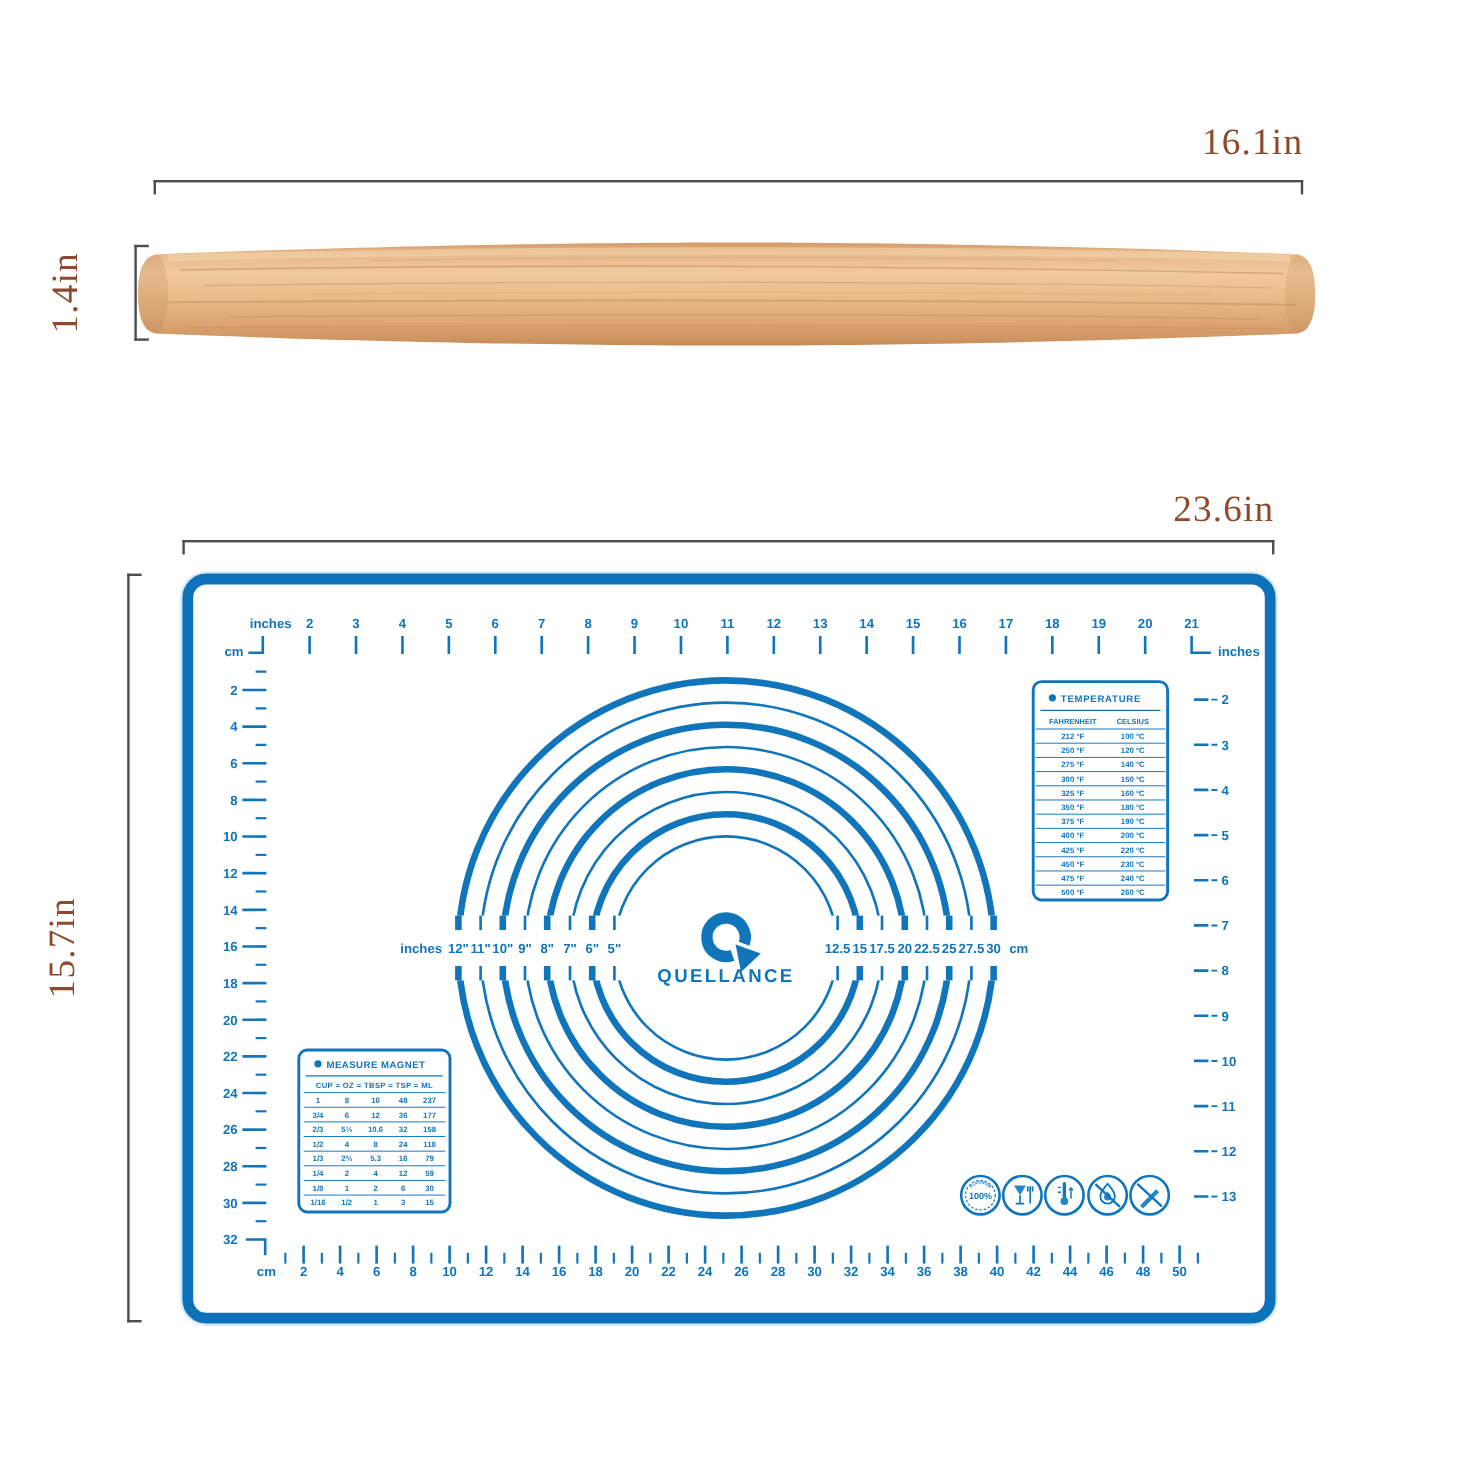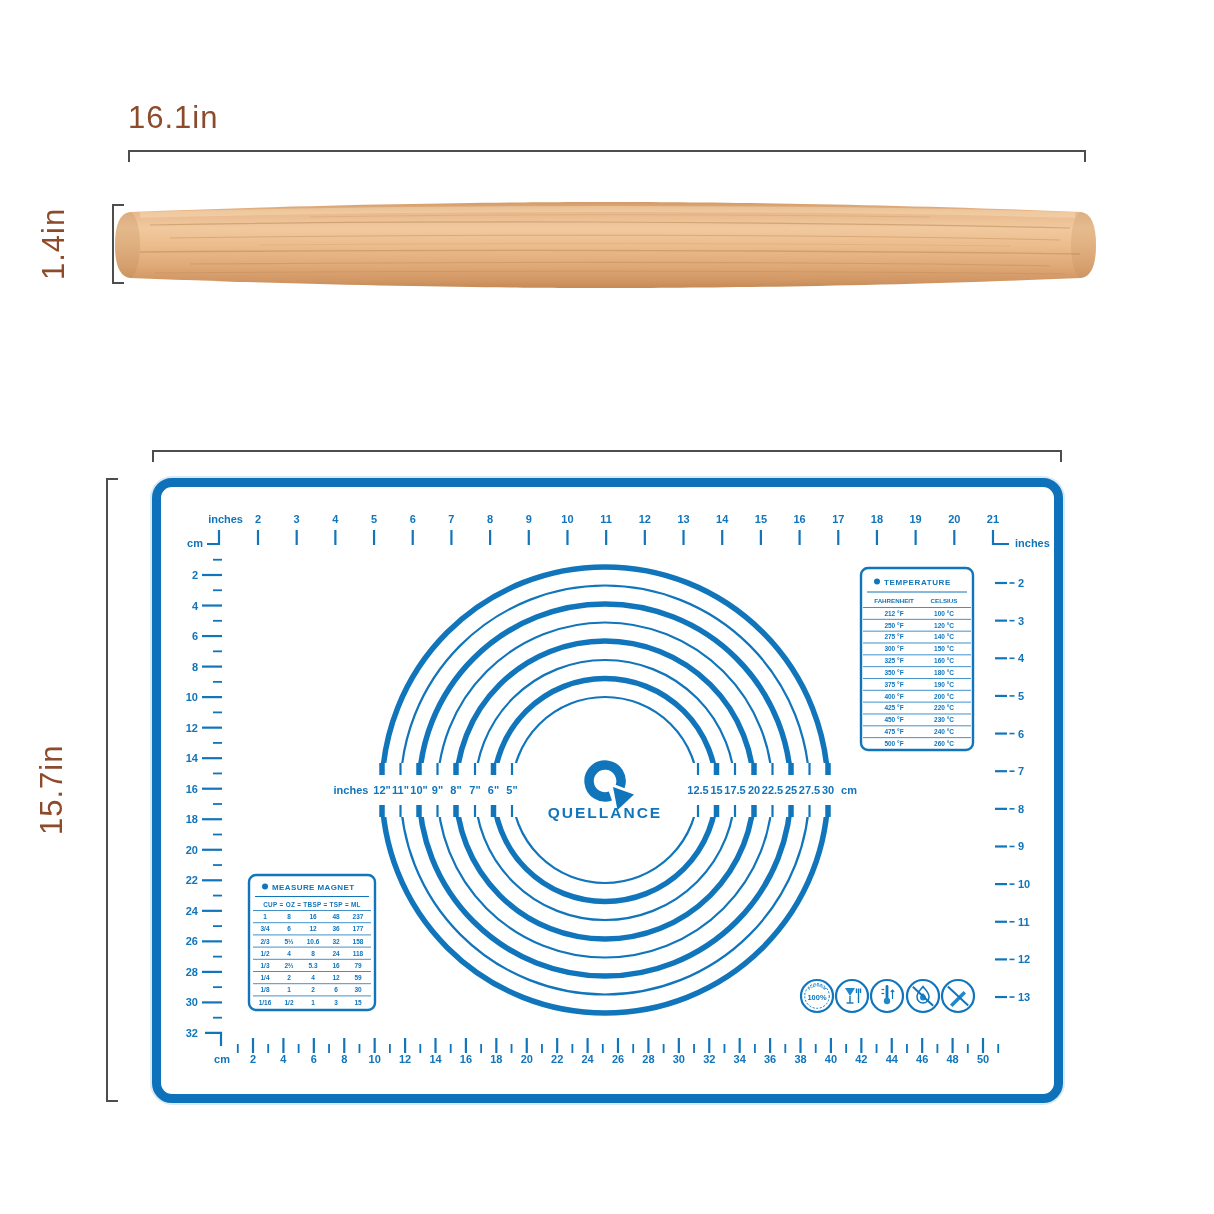--- a/index.html
+++ b/index.html
@@ -1,17 +1,17 @@
 <!DOCTYPE html>
 <html><head>
 <meta charset="utf-8">
 <style>
   html,body{margin:0;padding:0;background:#fff;}
   #page{position:relative;width:1214px;height:1214px;background:#fff;overflow:hidden;font-family:"Liberation Sans",sans-serif;}
-  .dim-label{position:absolute;color:#8d4b2c;font-size:31px;letter-spacing:1px;text-align:left;font-family:Liberation Sans, sans-serif;}
+  .dim-label{position:absolute;color:#8d4b2c;font-size:31px;letter-spacing:1px;text-align:right;font-family:Liberation Serif, serif;}
   .dim-label.vert{writing-mode:vertical-rl;transform:rotate(180deg);display:flex;align-items:center;justify-content:center;}
   .dim-line-h{position:absolute;height:12px;border-top:2px solid #4d4d4d;border-left:2px solid #4d4d4d;border-right:2px solid #4d4d4d;box-sizing:border-box;}
   .dim-bracket-left{position:absolute;width:12px;border-left:2px solid #4d4d4d;border-top:2px solid #4d4d4d;border-bottom:2px solid #4d4d4d;box-sizing:border-box;}
   #mat{position:absolute;left:152px;top:478px;width:911px;height:625px;border:9px solid #0d72b9;border-radius:20px;box-shadow:0 0 0 2px #d8eaf6;background:#fff;box-sizing:border-box;}
   #matSvg{position:absolute;left:0;top:0;width:893px;height:607px;}
   #matSvg g{stroke:#1175bb;}
   #matSvg text{stroke:none;fill:#1175bb;font-weight:bold;font-family:"Liberation Sans",sans-serif;}
   #matSvg .rl{font-size:11px;}
   #pinSvg{position:absolute;left:110px;top:190px;width:1000px;height:110px;}
 </style>
@@ -45,20 +45,21 @@
       <path d="M80,74 C380,72 720,71 940,76" stroke-width="1.1" opacity="0.45"></path>
       <path d="M45,83 C300,81 640,80 955,84" stroke-width="1" opacity="0.4"></path>
       <path d="M200,27 C400,24 600,24 820,27" stroke-width="0.8" opacity="0.35"></path>
       <path d="M150,55 C400,53 650,53 900,56" stroke-width="0.7" opacity="0.3"></path>
     </g>
     <path d="M30,25 C300,17 700,17 965,25" stroke="#f7dab2" stroke-width="6" fill="none" opacity="0.5"></path>
     <path d="M20,22 Q5,24 5,55 Q5,86 20,88 C26,86 30,72 30,55 C30,38 26,24 20,22 Z" fill="#b27f4e" opacity="0.22"></path>
     <path d="M971,22 Q986,24 986,55 Q986,86 971,88 C965,86 961,72 961,55 C961,38 965,24 971,22 Z" fill="#b27f4e" opacity="0.18"></path>
   </svg>
 
+  <div class="dim-label" style="left:152px;top:406px;width:910px;">23.6in</div>
   <div class="dim-line-h" style="left:152px;top:450px;width:910px;"></div>
   <div class="dim-label vert" style="left:34px;top:700px;height:180px;">15.7in</div>
   <div class="dim-bracket-left" style="left:106px;top:478px;height:624px;"></div>
 
   <div id="mat">
     <svg id="matSvg" viewBox="0 0 893 607">
       <g>
           <text x="82" y="36" text-anchor="end" class="rl">inches</text>
           <text x="97" y="36" text-anchor="middle" class="rl">2</text>
           <line x1="97" y1="43" x2="97" y2="58" stroke-width="2.2"></line>

